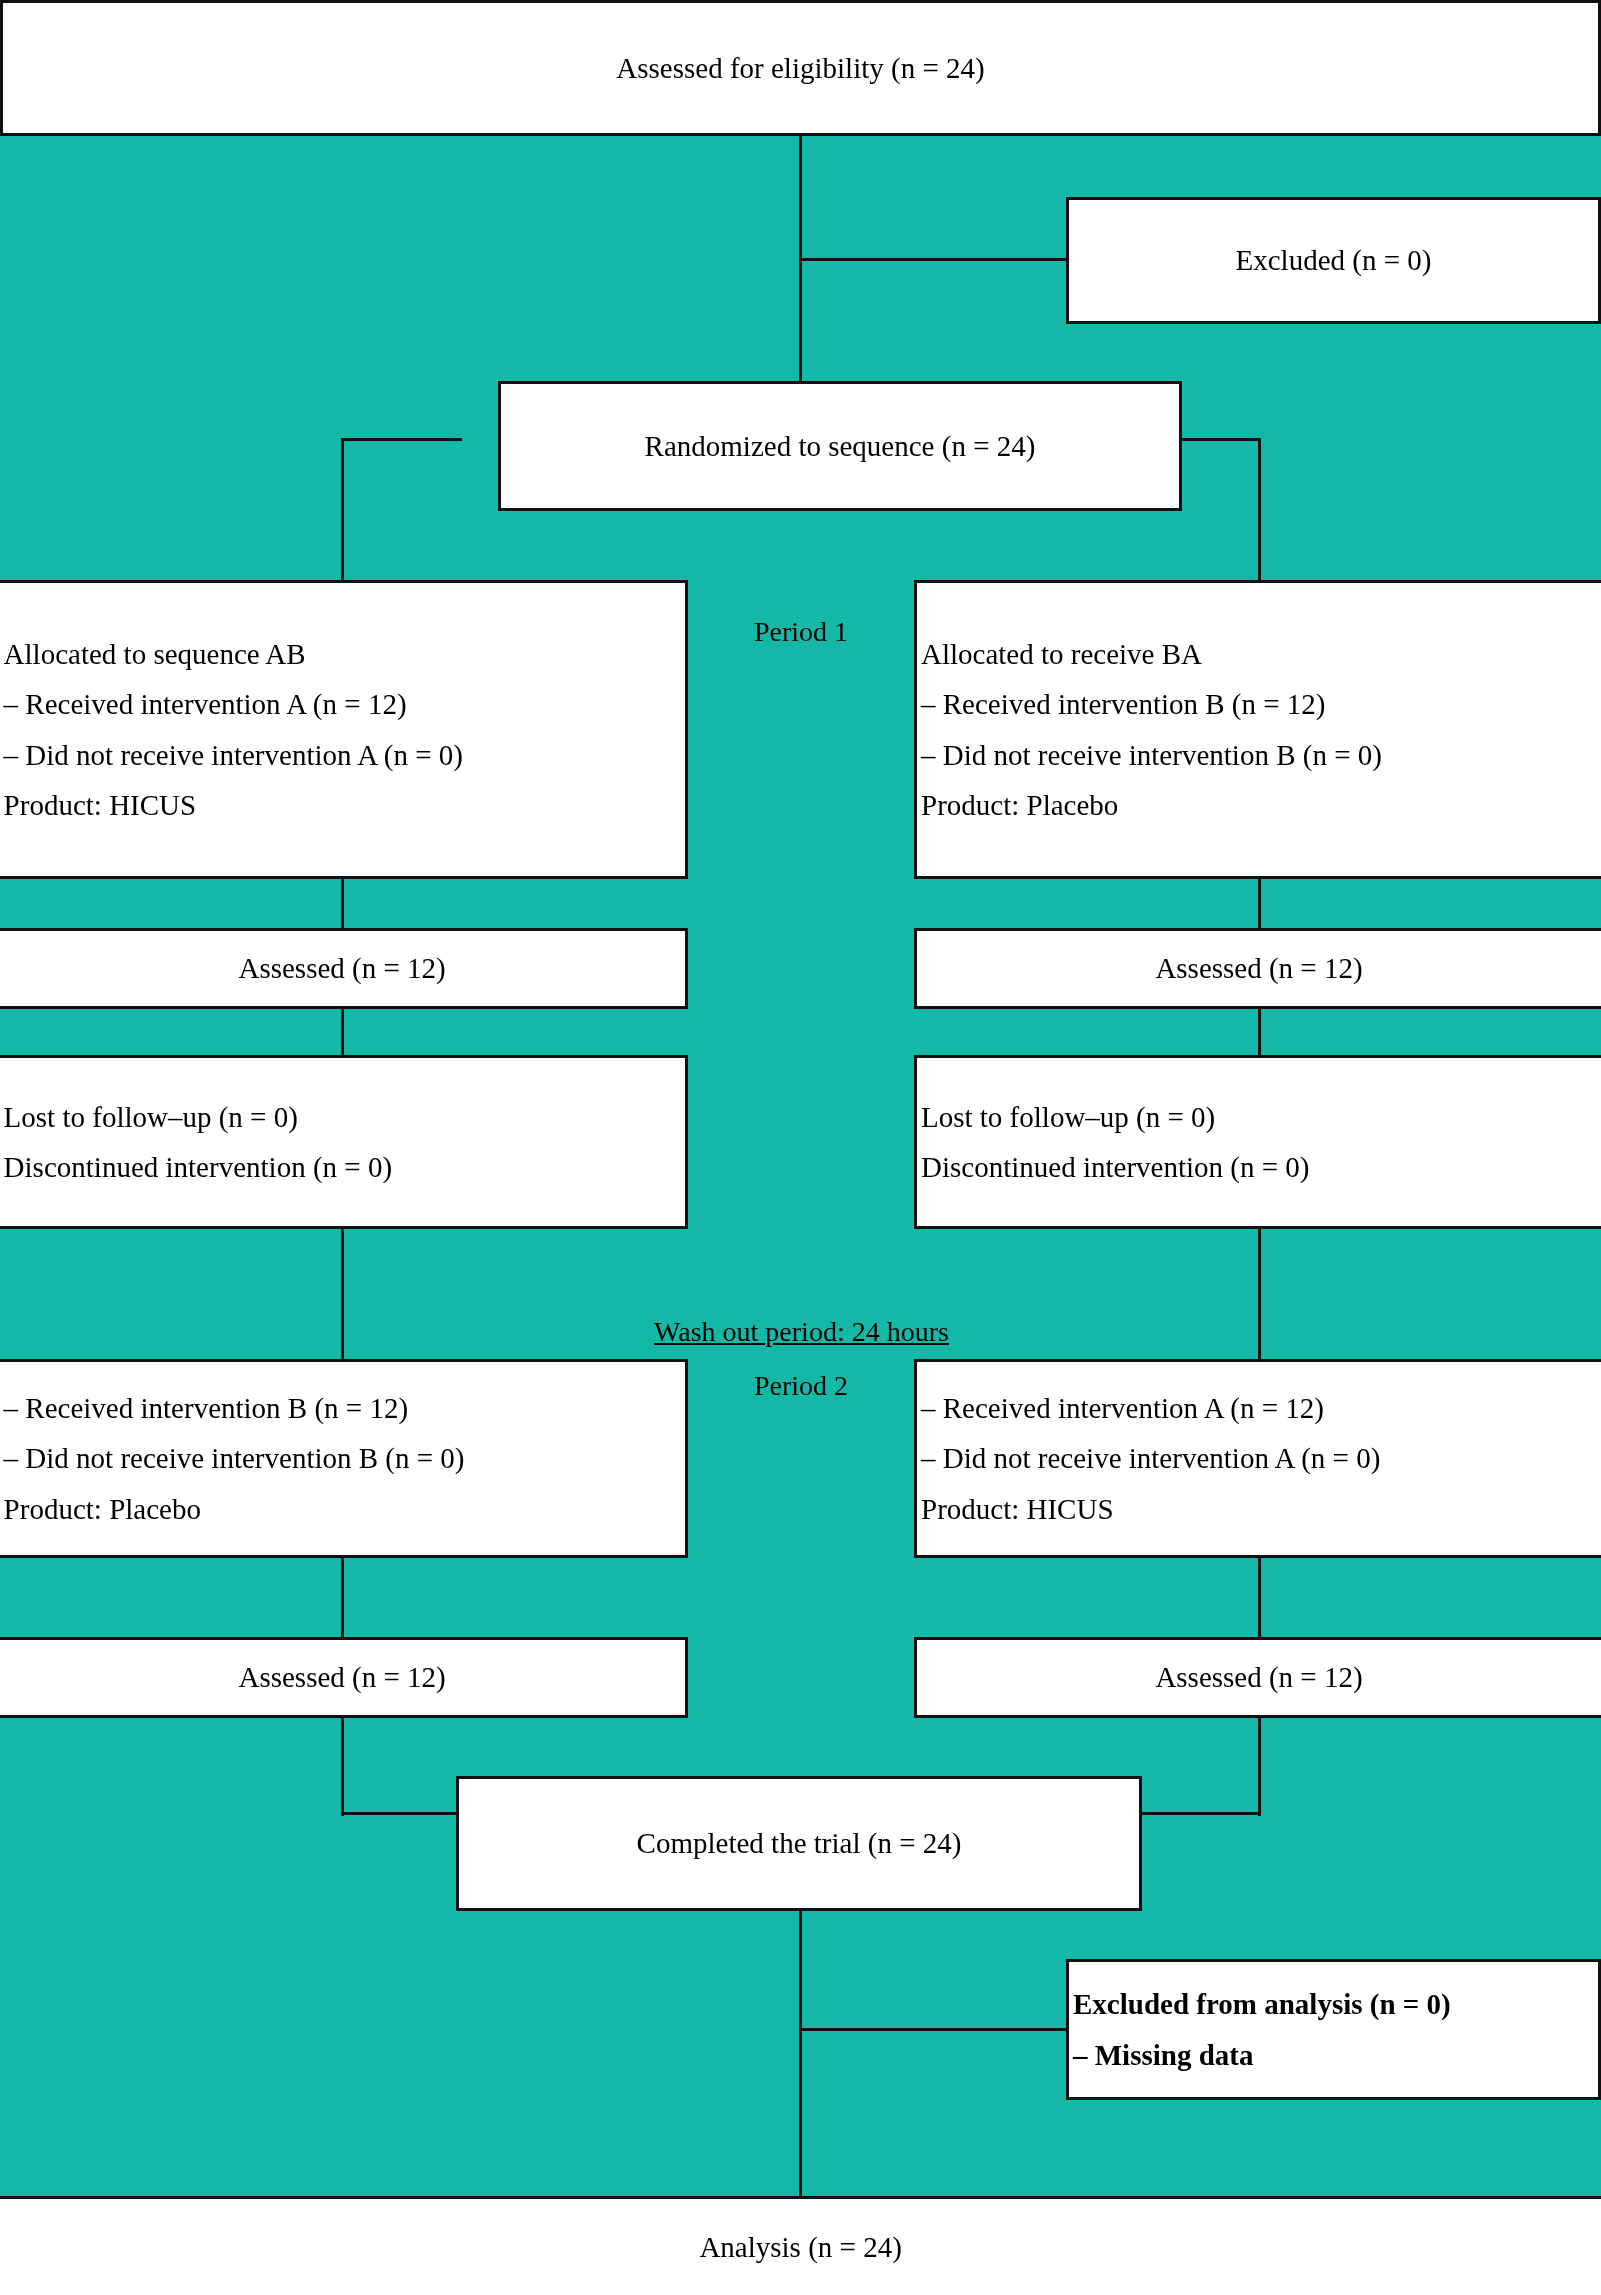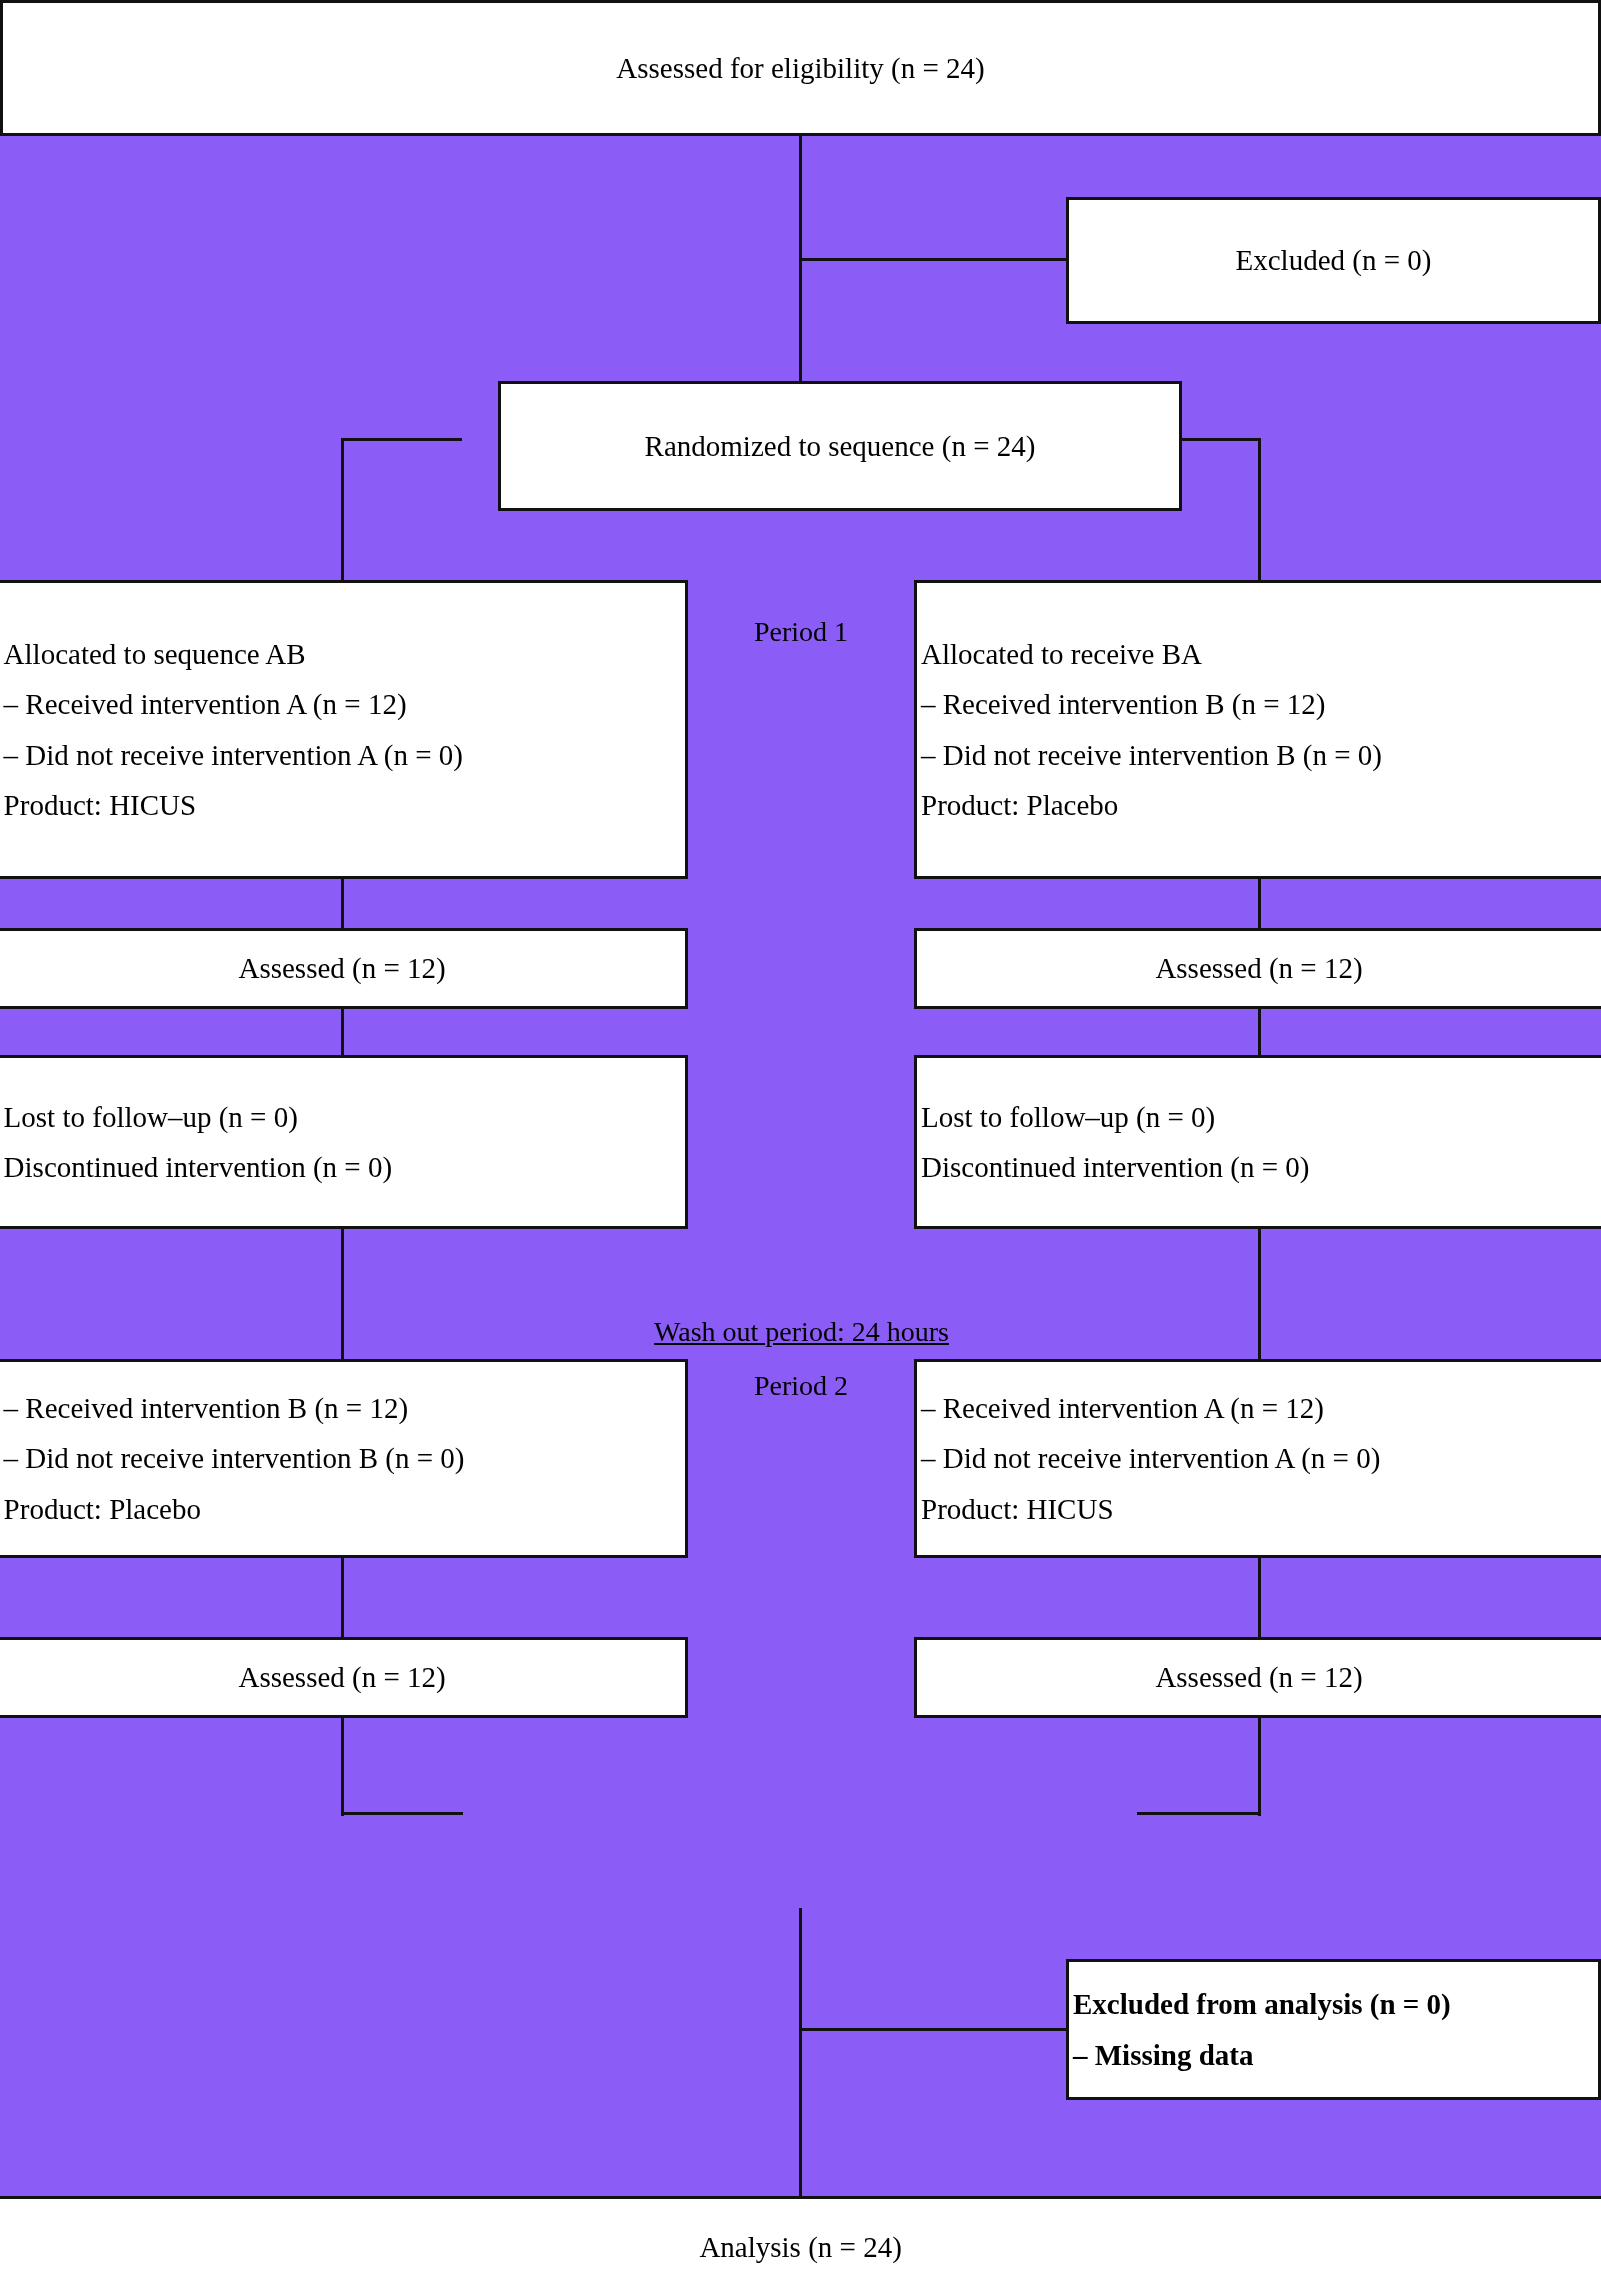--- a/index.html
+++ b/index.html
@@ -5,21 +5,21 @@
 <style>
   html, body {
     margin: 0;
     padding: 0;
     background: #ffffff;
   }
   #stage {
     position: relative;
     width: 1601px;
     height: 2295px;
-    background: #8b5cf6;
+    background: #14b8a6;
     font-family: "Liberation Serif", "DejaVu Serif", serif;
     color: #000000;
     overflow: hidden;
   }
   .box {
     position: absolute;
     box-sizing: border-box;
     border: 3.4px solid #111111;
     background: #ffffff;
     display: flex;
@@ -160,20 +160,23 @@
   </div>
 
   <div class="box center" style="left:-3.4px; top:1637px; width:691px; height:81px;">
     <span class="line">Assessed (n = 12)</span>
   </div>
 
   <div class="box center" style="left:914px; top:1637px; width:690px; height:81px;">
     <span class="line">Assessed (n = 12)</span>
   </div>
 
+  <div class="box center" style="left:456px; top:1776px; width:686px; height:135px;">
+    <span class="line">Completed the trial (n = 24)</span>
+  </div>
 
   <div class="box left" style="left:1066px; top:1959px; width:535px; height:141px;font-weight:bold;">
     <span class="line">Excluded from analysis (n = 0)</span>
     <span class="line" style="">– Missing data</span>
   </div>
 
   <div class="box center" style="left:-3.4px; top:2196px; width:1608px; height:103px;">
     <span class="line">Analysis (n = 24)</span>
   </div>
 

